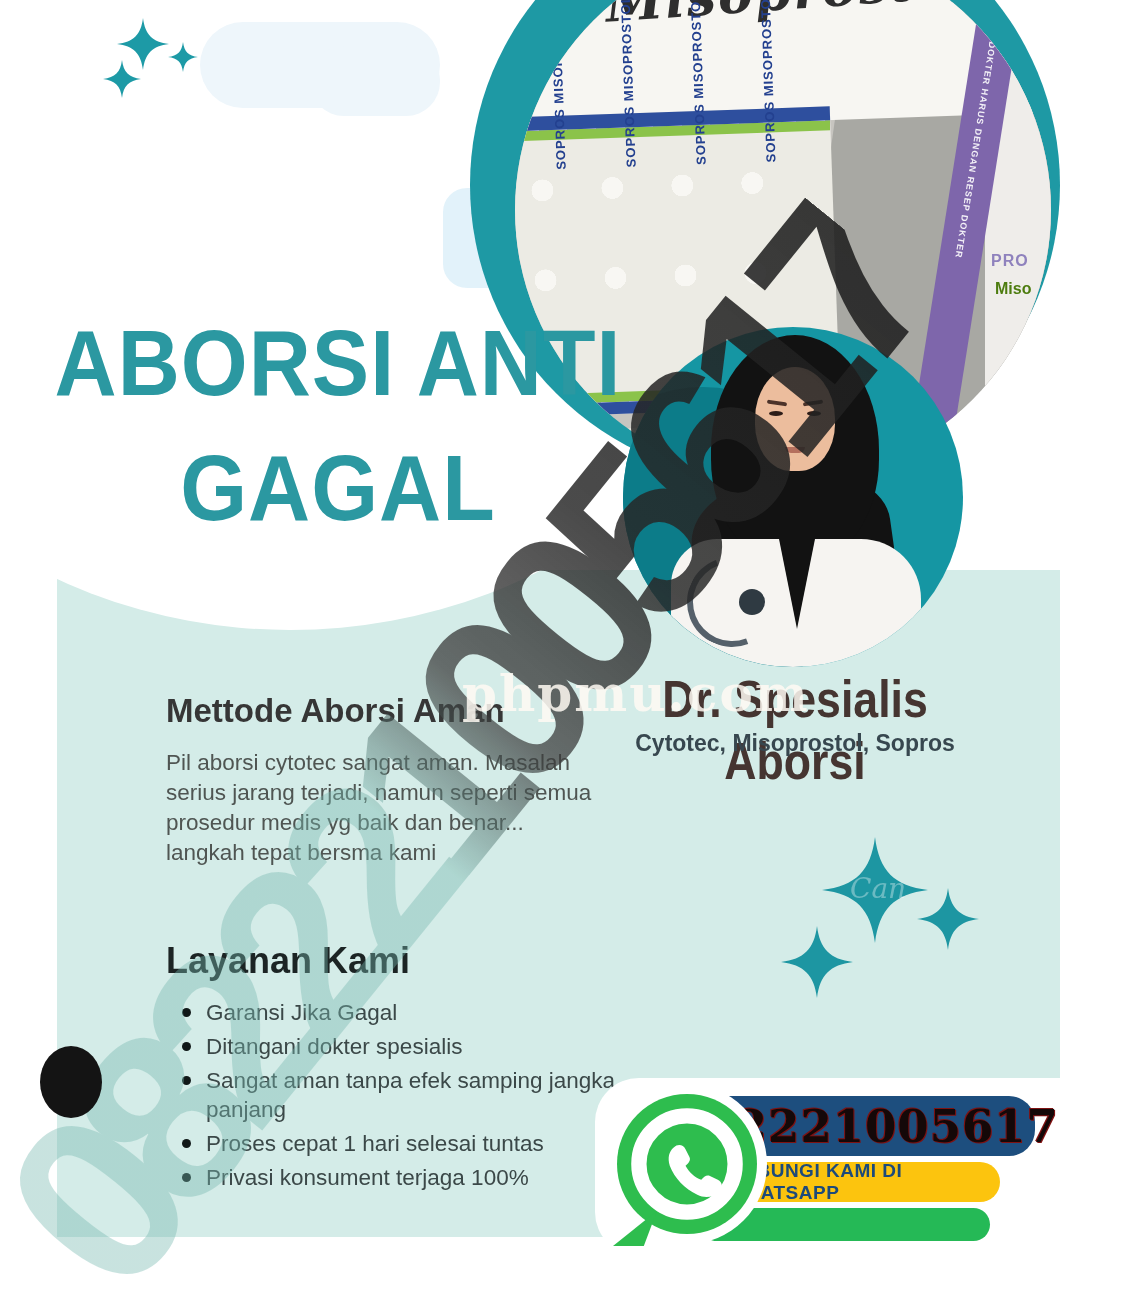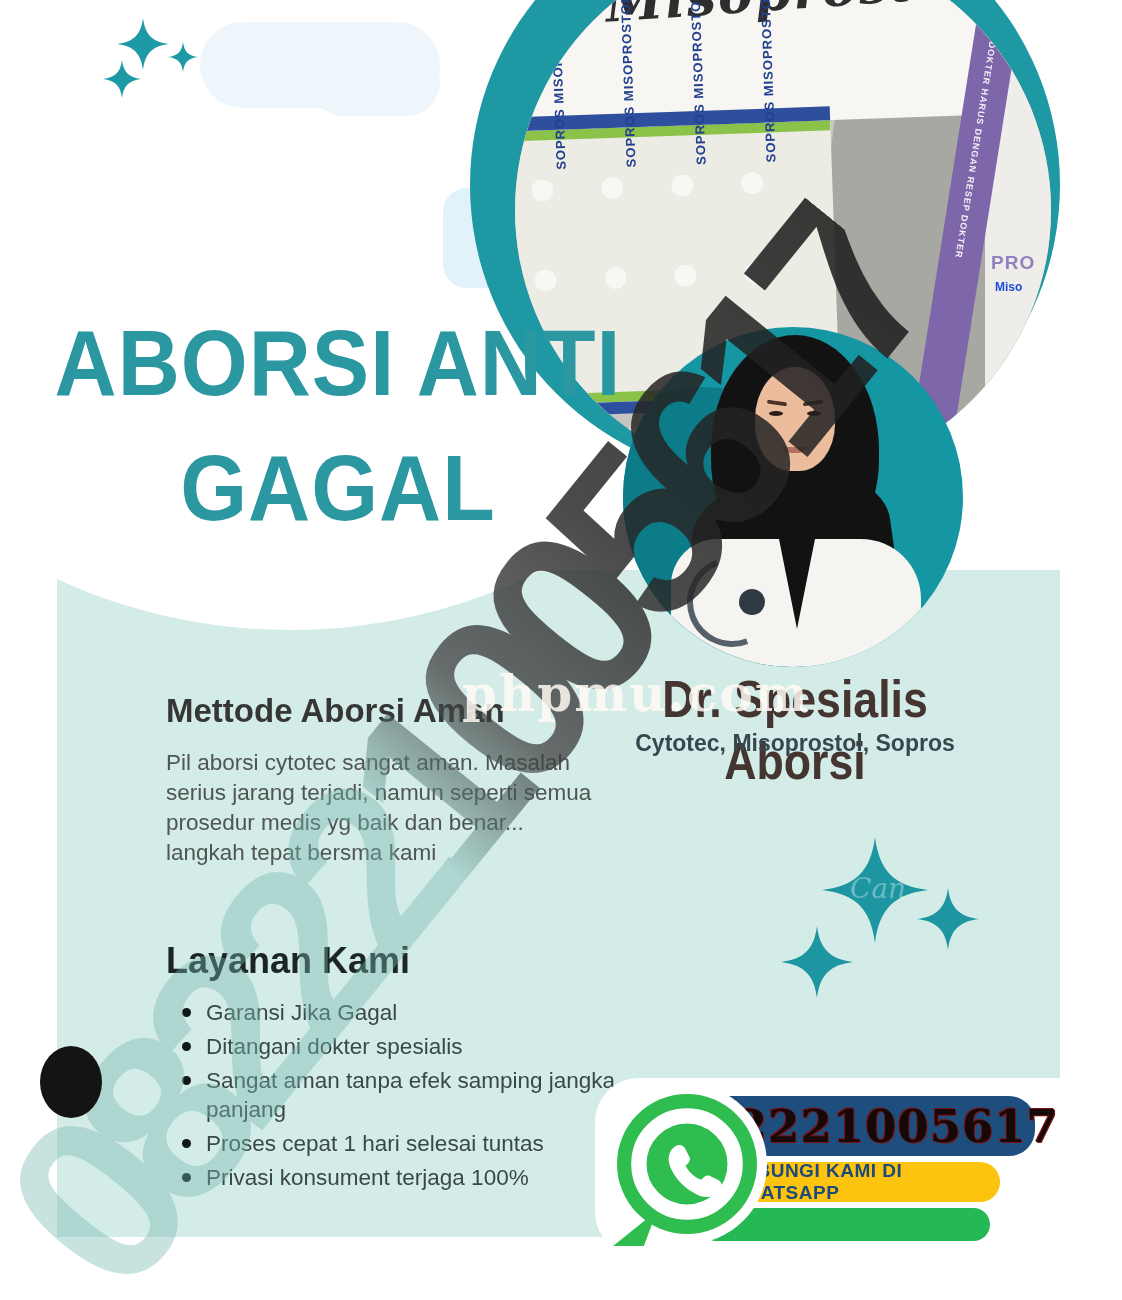--- a/index.html
+++ b/index.html
@@ -32,22 +32,22 @@
     radial-gradient(circle 18px at 110px 60px, #f8f7f3 60%, transparent 61%),
     radial-gradient(circle 18px at 180px 60px, #f8f7f3 60%, transparent 61%),
     radial-gradient(circle 18px at 250px 60px, #f8f7f3 60%, transparent 61%),
     radial-gradient(circle 18px at 40px 150px, #f8f7f3 60%, transparent 61%),
     radial-gradient(circle 18px at 110px 150px, #f8f7f3 60%, transparent 61%),
     radial-gradient(circle 18px at 180px 150px, #f8f7f3 60%, transparent 61%),
     radial-gradient(circle 18px at 250px 150px, #f8f7f3 60%, transparent 61%);}
   .ribbon{position:absolute;left:430px;top:-40px;width:42px;height:640px;background:#7e66ab;transform:rotate(9deg);overflow:hidden;}
   .ribbon div{position:absolute;left:14px;top:10px;color:rgba(255,255,255,.9);font-size:9px;font-weight:700;letter-spacing:1px;writing-mode:vertical-rl;height:620px;}
   .pkg{position:absolute;left:470px;top:-20px;width:70px;height:560px;background:#efedea;}
-  .pkg .brand{position:absolute;left:6px;font-weight:700;color:#8f82bd;font-size:19px;letter-spacing:1px;}
-  .pkg .sub{position:absolute;left:10px;font-weight:700;color:#1d4ed8;font-size:12px;}
+  .pkg .brand{position:absolute;left:6px;font-weight:700;color:#8f82bd;font-size:16px;letter-spacing:1px;}
+  .pkg .sub{position:absolute;left:10px;font-weight:700;color:#4d7c0f;font-size:16px;}
 
   
   .doc-circle{position:absolute;left:623px;top:327px;width:340px;height:340px;border-radius:50%;background:#1596a3;overflow:hidden;z-index:6;}
   .doc-shade{position:absolute;left:-70px;top:60px;width:300px;height:320px;border-radius:50%;background:#0c7c89;}
   .hijab{position:absolute;left:88px;top:8px;width:168px;height:230px;border-radius:50% 50% 46% 46%;background:#121212;}
   .hijab-wrap{position:absolute;left:70px;top:150px;width:200px;height:140px;border-radius:40%;background:#121212;transform:rotate(-8deg);}
   .face{position:absolute;left:132px;top:40px;width:80px;height:104px;border-radius:50% 50% 45% 45%;background:#ecbd9d;}
   .face .brow{position:absolute;top:34px;width:20px;height:4px;background:#4c332a;border-radius:2px;}
   .face .eye{position:absolute;top:44px;width:14px;height:5px;background:#2d1d18;border-radius:50%;}
   .face .mouth{position:absolute;left:30px;top:80px;width:20px;height:6px;background:#b5705e;border-radius:0 0 10px 10px;}

